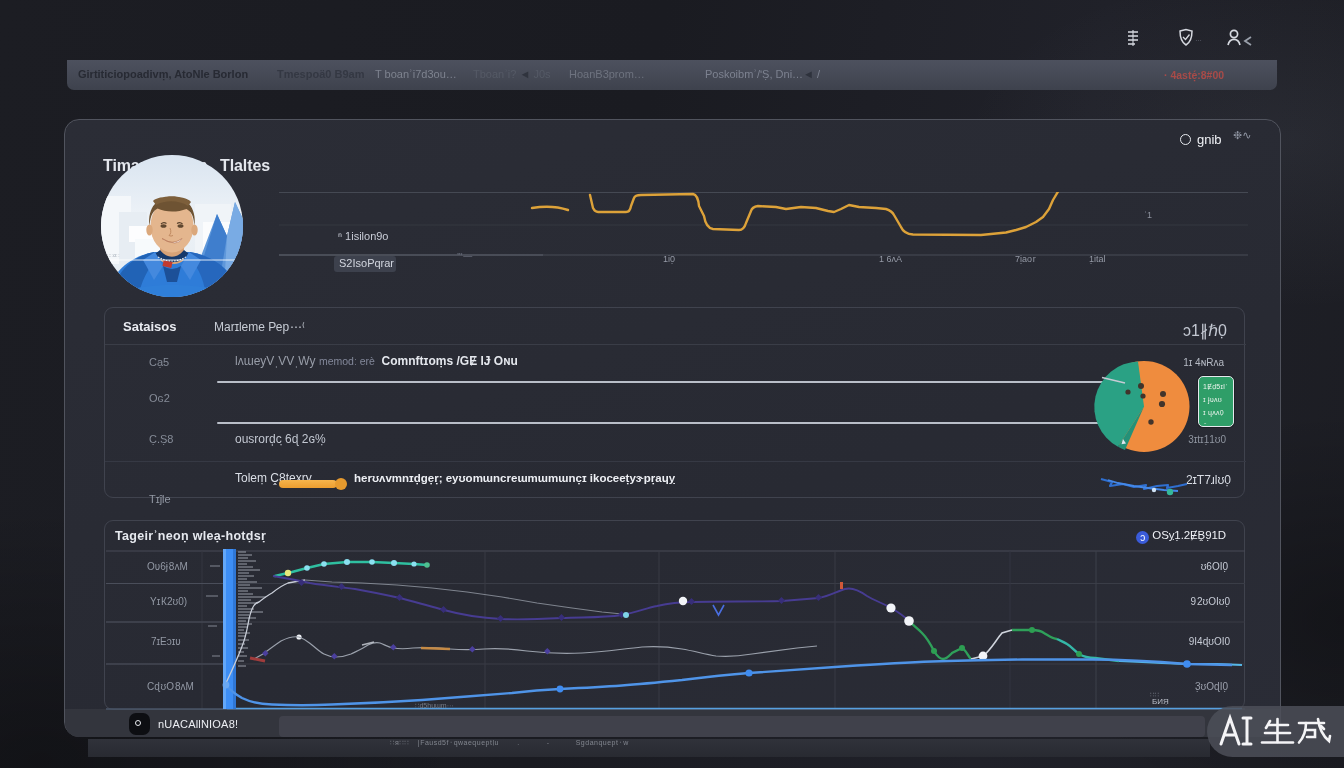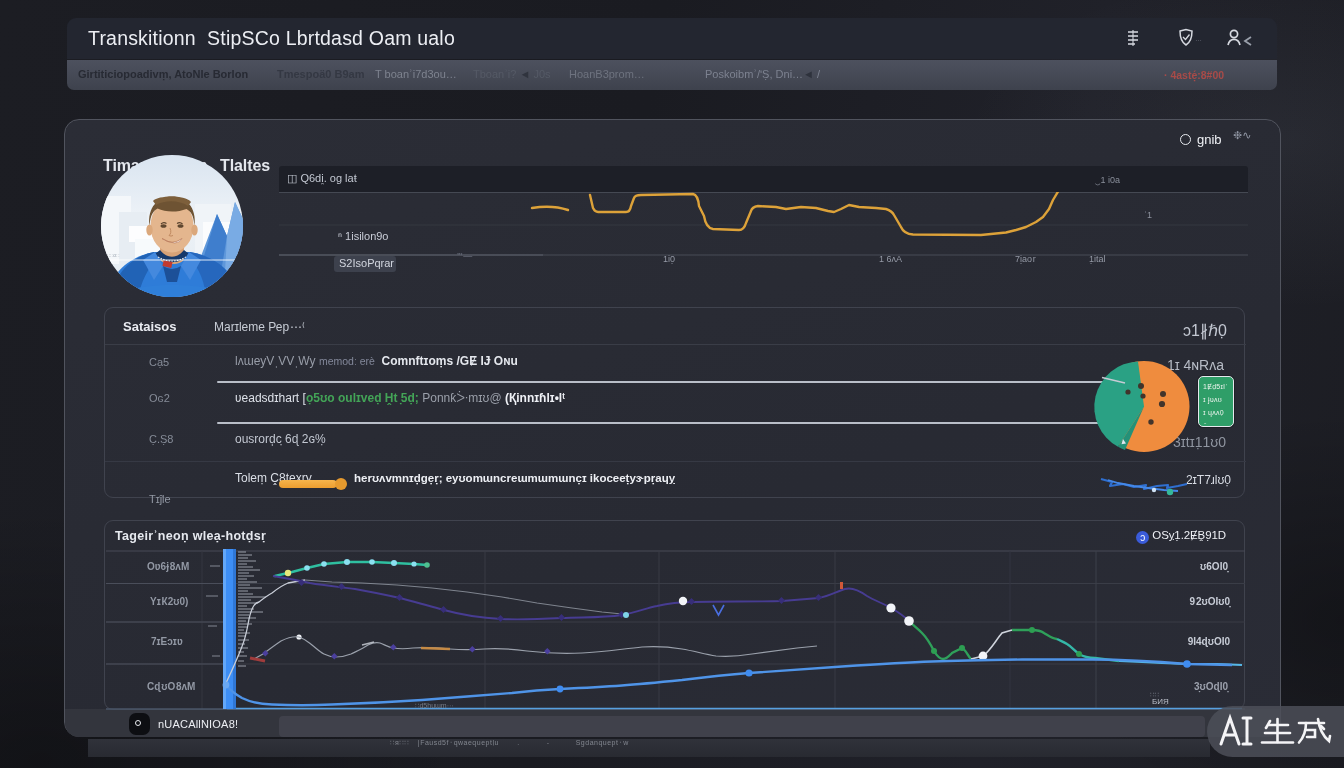--- a/index.html
+++ b/index.html
@@ -38,42 +38,39 @@
   #bullet { left:278px; top:158px; font-size:11px; color:#b9bec9; font-weight:700; }
   
   #sata { left:39px; top:187px; width:1141px; height:191px; border:1px solid #40434e; border-radius:9px; }
   #sata .hdr { position:absolute; left:18px; top:11px; font-size:13px; font-weight:700; color:#e9ebf1; }
   #sata .hdr2 { position:absolute; left:109px; top:12px; font-size:12px; color:#c7ccd5; }
   #sata .hval { position:absolute; right:17px; top:13px; font-size:16px; color:#c3c8d2; }
   .sep { position:absolute; left:0; width:1141px; height:1px; background:#3a3d47; }
   .sepb { position:absolute; height:2px; background:#b9bec8; border-radius:1px; }
   .rlab { position:absolute; left:44px; font-size:11px; color:#868c98; }
   .rtxt { position:absolute; left:130px; font-size:12px; white-space:nowrap; }
-  .rval { position:absolute; font-size:14px; }
+  .rval { position:absolute; font-size:10px; }
   
   #tage { left:39px; top:400px; width:1141px; height:190px; border:1px solid #40434e; border-radius:9px; }
   #tage .hdr { position:absolute; left:10px; top:8px; font-size:12.5px; font-weight:700; color:#e6e9ef; letter-spacing:0.3px; }
   #tage .hval { position:absolute; right:18px; top:8px; font-size:11.5px; letter-spacing:-0.1px; color:#eef0f5; }
-  .ylab { position:absolute; font-size:10px; color:#9298a4;font-weight:bold; }
+  .ylab { position:absolute; font-size:10px; color:#9298a4; }
   
   #botstrip { left:88px; top:739px; width:1122px; height:18px; background:linear-gradient(180deg,#30323a,#282a31); }
   #pill { left:127px; top:711px; width:130px; height:27px; }
   #pill .ic { position:absolute; left:2px; top:2px; width:21px; height:22px; background:#0d0e12; border-radius:7px;}
   #pill .ic i { position:absolute; left:6px; top:6.5px; width:6px; height:6px; border:1.6px solid #e8eaef; border-radius:50%; display:block;}
   #pill .t { position:absolute; left:31px; top:7px; font-size:11px; color:#eceef3; letter-spacing:0.2px; }
   #inputbar { left:279px; top:716px; width:926px; height:21px; background:#41434c; border-radius:4px; opacity:0.9; }
   #tinyrow { left:390px; top:739px; width:860px; font-size:7px; color:#82868f; letter-spacing:0.5px; white-space:nowrap; }
   #wm { left:1207px; top:706px; width:140px; height:51px; background:rgba(76,79,88,0.85); border-radius:26px 0 0 26px; }
 </style>
 </head>
 <body>
 <div id="page">
-  <div class="abs" id="topbar">
-    <div class="title">Transkitionn &nbsp;StipSCo Lbrtdasd Oam ualo</div>
-  </div>
   <div class="abs" id="navbar">
     <div class="navitem" style="left:11px; color:#272a33; font-weight:700;">Girtiticiopoadivṃ, AtoNle Borlon</div>
     <div class="navitem" style="left:210px; color:#343843; font-weight:700;">Tmespoä0 B9am</div>
     <div class="navitem" style="left:308px; color:#7e838f;">T boanʾi7d3ou…</div>
     <div class="navitem" style="left:406px; color:#555a66;">Tboanʾi? <span style="color:#30343e;">◄</span> J0s</div>
     <div class="navitem" style="left:502px; color:#6e737f;">HoanB3prom…</div>
     <div class="navitem" style="left:594px; color:#7d8290;margin-left:44px;">Poskoibmʾ/ʹṢ, Dni…<span style="color:#2e323c;">◄</span> /</div>
     <div class="navitem" style="left:1097px; color:#a84b48; font-weight:700; font-size:10.5px; top:9px;">· 4astẹ́:8#00</div>
   </div>
   <svg class="abs" style="left:1125px; top:28px;" width="140" height="20" viewBox="0 0 140 20">
@@ -137,24 +134,20 @@
         <path d="M58,108 L66,122 L57,136 L46,116 Z" fill="#4489de"></path>
         <path d="M92,108 L84,122 L93,136 L104,116 Z" fill="#4489de"></path>
         <path d="M66,122 q9,6 18,0 l-4,16 h-10 z" fill="#1c5098"></path>
         <rect x="66" y="117" width="9" height="6" fill="#c23a30" transform="rotate(12 70 120)"></rect>
 
         <path d="M61,113 q14,8 28,0" fill="none" stroke="#e3e9f1" stroke-width="1.2" stroke-dasharray="1.6 1.2"></path>
         <line x1="0" y1="116" x2="160" y2="116" stroke="rgba(255,255,255,0.85)" stroke-width="1"></line>
         <text x="10" y="113" font-size="5" fill="#9aa4b0">∷∷о∷</text>
       </g>
     </svg>
-    <div class="abs" id="strip">
-        <div class="t">◫ Q6di̯. og laŧ</div>
-        <div class="r">‿1 i0a</div>
-      </div>
     <div class="abs" id="chartbox"></div>
     <svg class="abs" style="left:214px; top:72px;" width="969" height="80" viewBox="278 191 969 80">
       <line x1="278" y1="224" x2="1247" y2="224" stroke="#353841" stroke-width="1"></line>
       <line x1="278" y1="254" x2="1247" y2="254" stroke="#484c57" stroke-width="1.2"></line>
       <line x1="278" y1="254" x2="542" y2="254" stroke="#5a5f6b" stroke-width="1.2"></line>
       <path d="M531,207 C543,205 555,205 567,209" fill="none" stroke="#dda239" stroke-width="2.4" stroke-linecap="round"></path>
       <path d="M589,194 L592,207 Q594,211 597,211 L625,211 Q629,211 630,205 L633,197 Q634,194 640,194 L692,193 Q697,194 698,205 L703,215 Q705,227 712,228 L738,229 Q743,229 745,222 L750,210 Q751,206 757,205 L775,206 L785,208 L800,206 L815,207 L827,210 L833,211 L840,208 L848,204 L858,206 L875,207 L885,208 Q891,210 893,214 L900,226 Q903,233 912,233.5 L980,234 L1005,231.5 L1015,229 L1025,226 L1035,221 L1042,216 L1048,208 L1052,199 L1058,189" fill="none" stroke="#dda239" stroke-width="2.4" stroke-linejoin="round" stroke-linecap="round"></path>
       <text x="662" y="261" font-size="9" fill="#959aa6">1i0̣</text>
       <text x="878" y="261" font-size="9" fill="#959aa6">1 6ʌA</text>
       <text x="1014" y="261" font-size="9" fill="#959aa6">7ịao r</text>
@@ -167,21 +160,20 @@
     <div class="abs" id="sata">
       <div class="hdr">Sataisos</div>
         <div class="hdr2">Marɪleme Рер ⋯⁽</div>
         <div class="hval">ɔ1∦ℏ0̣</div>
       <div class="sep" style="top:36px;"></div>
       <div class="rlab" style="top:48px;">Cạ5</div>
       <div class="rtxt" style="top:46px;"><span style="color:#989da8;">lʌɯeyVˌVVˌWy</span> <span style="font-size:10.5px;color:#83889a;">memodː erè</span> <span style="color:#e4e7ed;font-weight:600;">&nbsp;Comnftɪoṃs /GɆ IɈ Oɴu</span></div>
       <div class="rval" style="right:20px; top:49px; color:#b6bbc5;">1ɪ 4ɴRʌa</div>
       <div class="sepb" style="left:112px; top:73px; width:890px;"></div>
       <div class="rlab" style="top:84px;">Oɢ2</div>
-      <div class="rtxt" style="top:83px;"><span style="color:#dde1e8;">ʋeadsdɪhart [</span><span style="color:#43a457;font-weight:600;">ọ5ʊo oulɪveḍ H̭t ̣5ḍ;</span><span style="color:#9a9fa9;"> Ponnƙᑃmɪʊ@</span><span style="color:#eef0f5;font-weight:700;"> (Қіnnɪɦlɪ•lᵗ</span></div>
       <div class="sepb" style="left:112px; top:114px; width:884px;"></div>
       <div class="rlab" style="top:125px;">C̣.Ṣ8</div>
       <div class="rtxt" style="top:124px; color:#c2c7d1;">ousrord̩c ̣6ɖ 2ɢ%̣</div>
       <div class="rval" style="right:18px; top:126px; color:#8f95a0;">3ɪtɪ1̣1ʊ0</div>
       <div class="sep" style="top:153px; background:#363944;"></div>
       <div class="rlab" style="top:165px; color:#9298a3;margin-top:20px;">Tɪĵle</div>
       <div class="rtxt" style="top:163px; color:#dbdfe7;">Toleṃ C̭̣8te̩x̣ry</div>
       <div class="abs" style="left:174px; top:172px; width:58px; height:8px; background:linear-gradient(180deg,#f6b44c,#ec9d2f); border-radius:4px;"></div>
       <div class="abs" style="left:230px; top:170px; width:12px; height:12px; background:#e69a2e; border-radius:50%;"></div>
       <div class="rtxt" style="left:249px; top:164px; color:#edeff4; font-weight:700; font-size:11.5px;">herʊʌvmnɪḍgẹṛ; eyʊomɯncreɯmɯmɯnc̣ɪ ikoceeṭyɝpṛaɥỵ</div>

